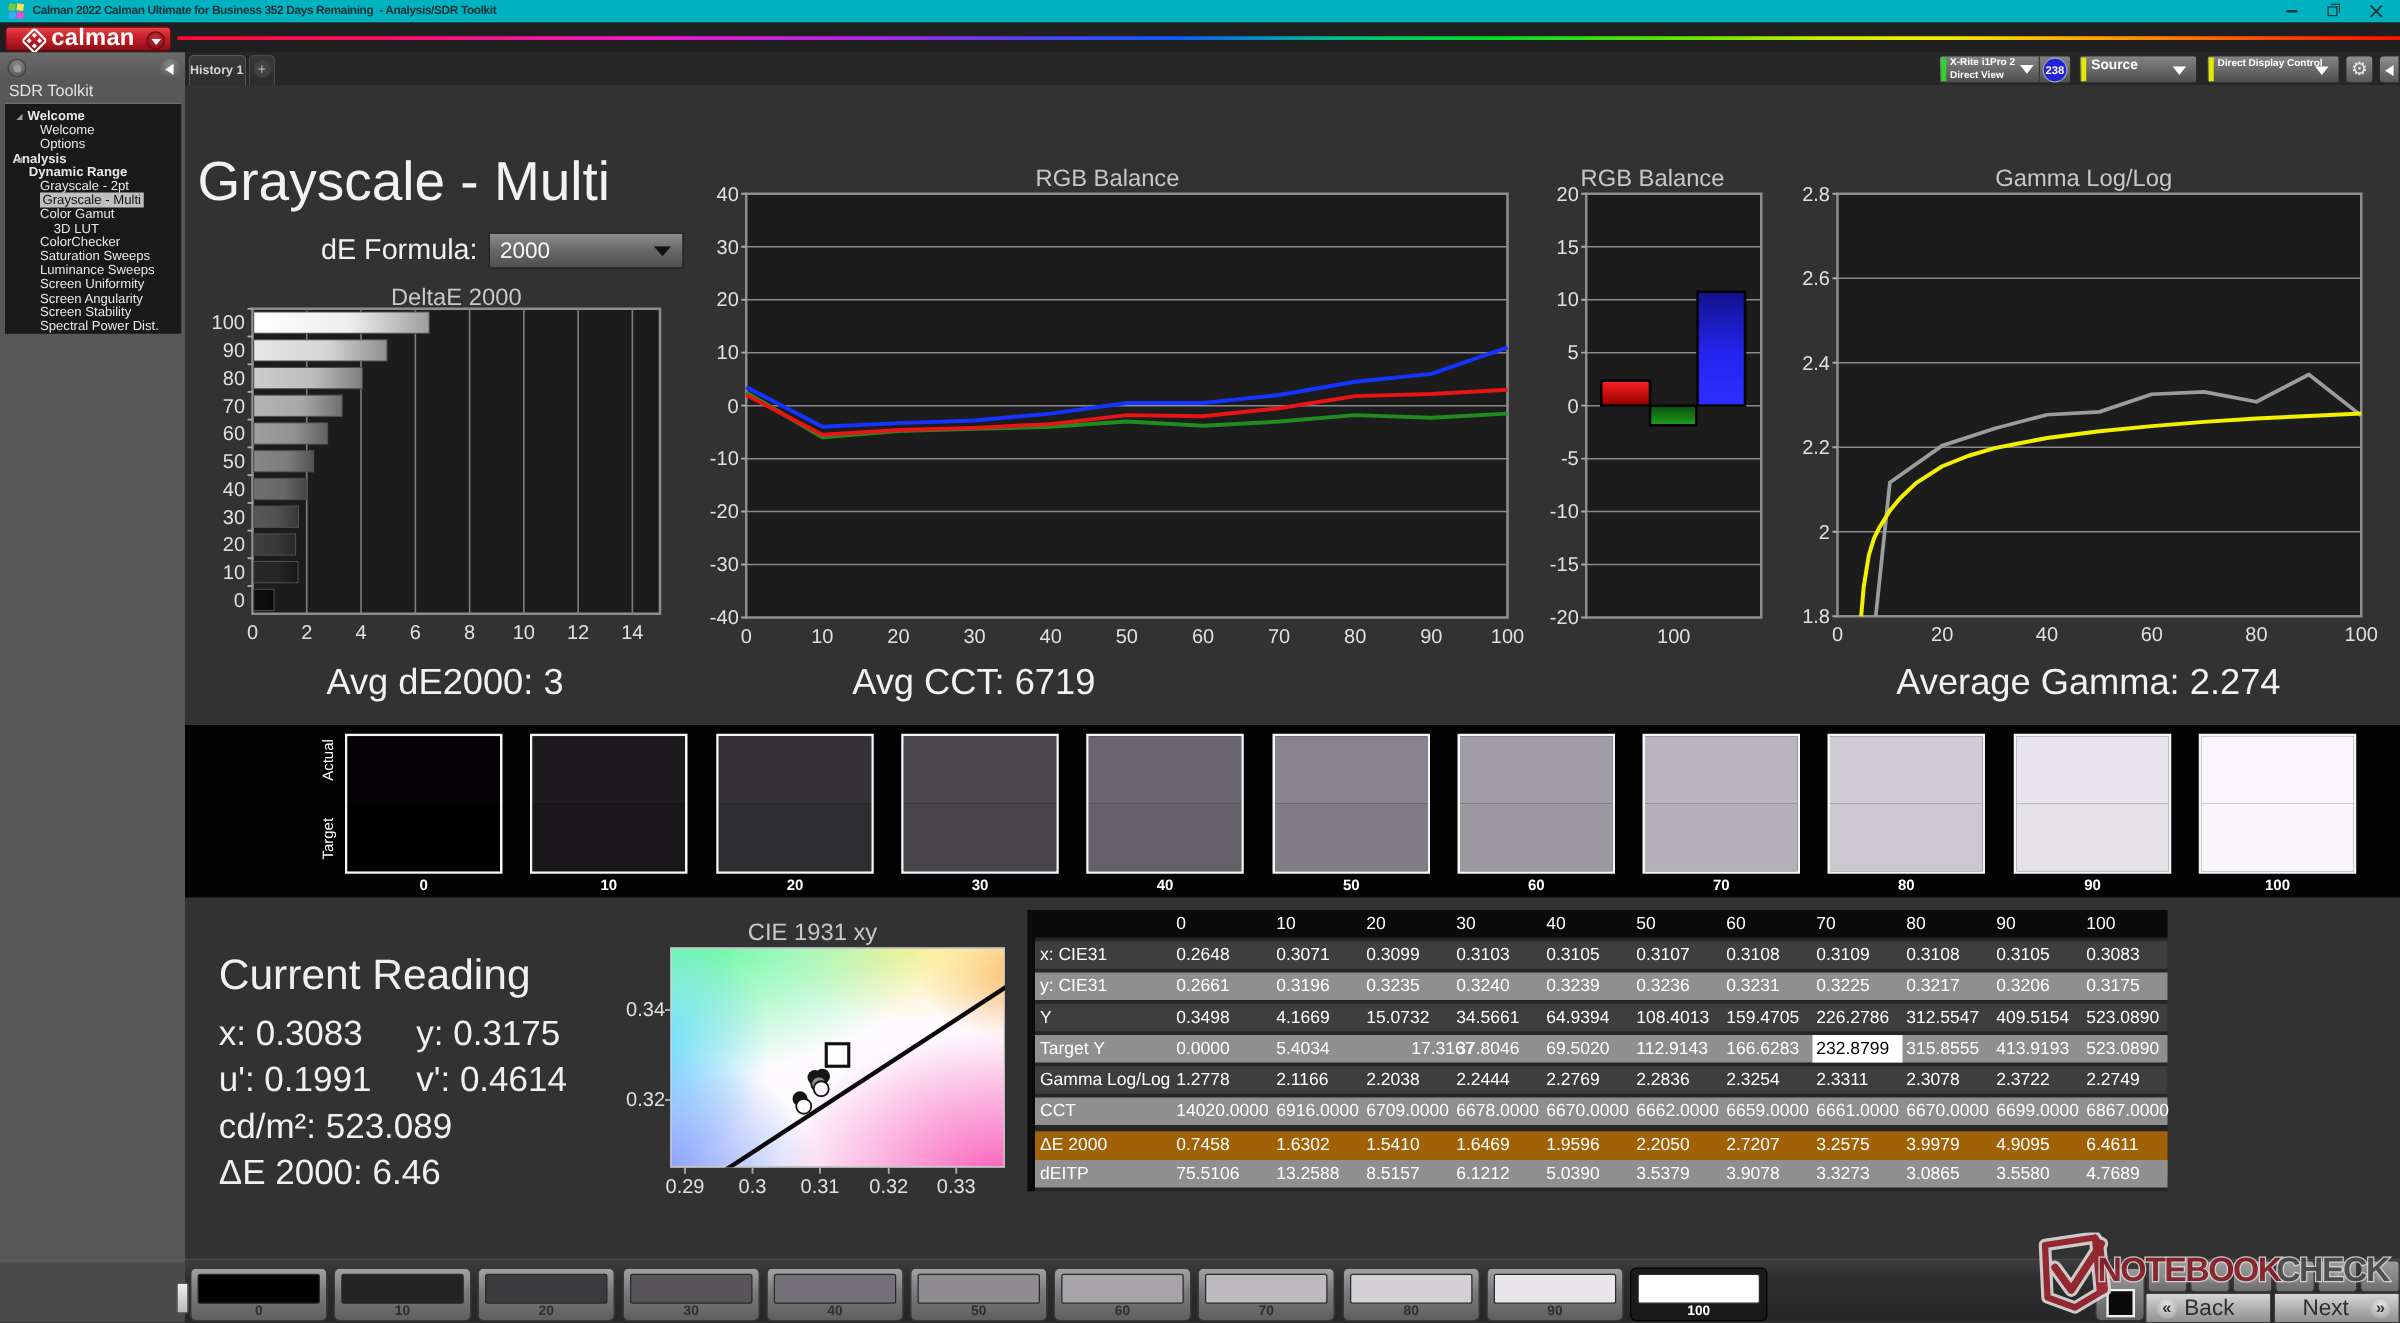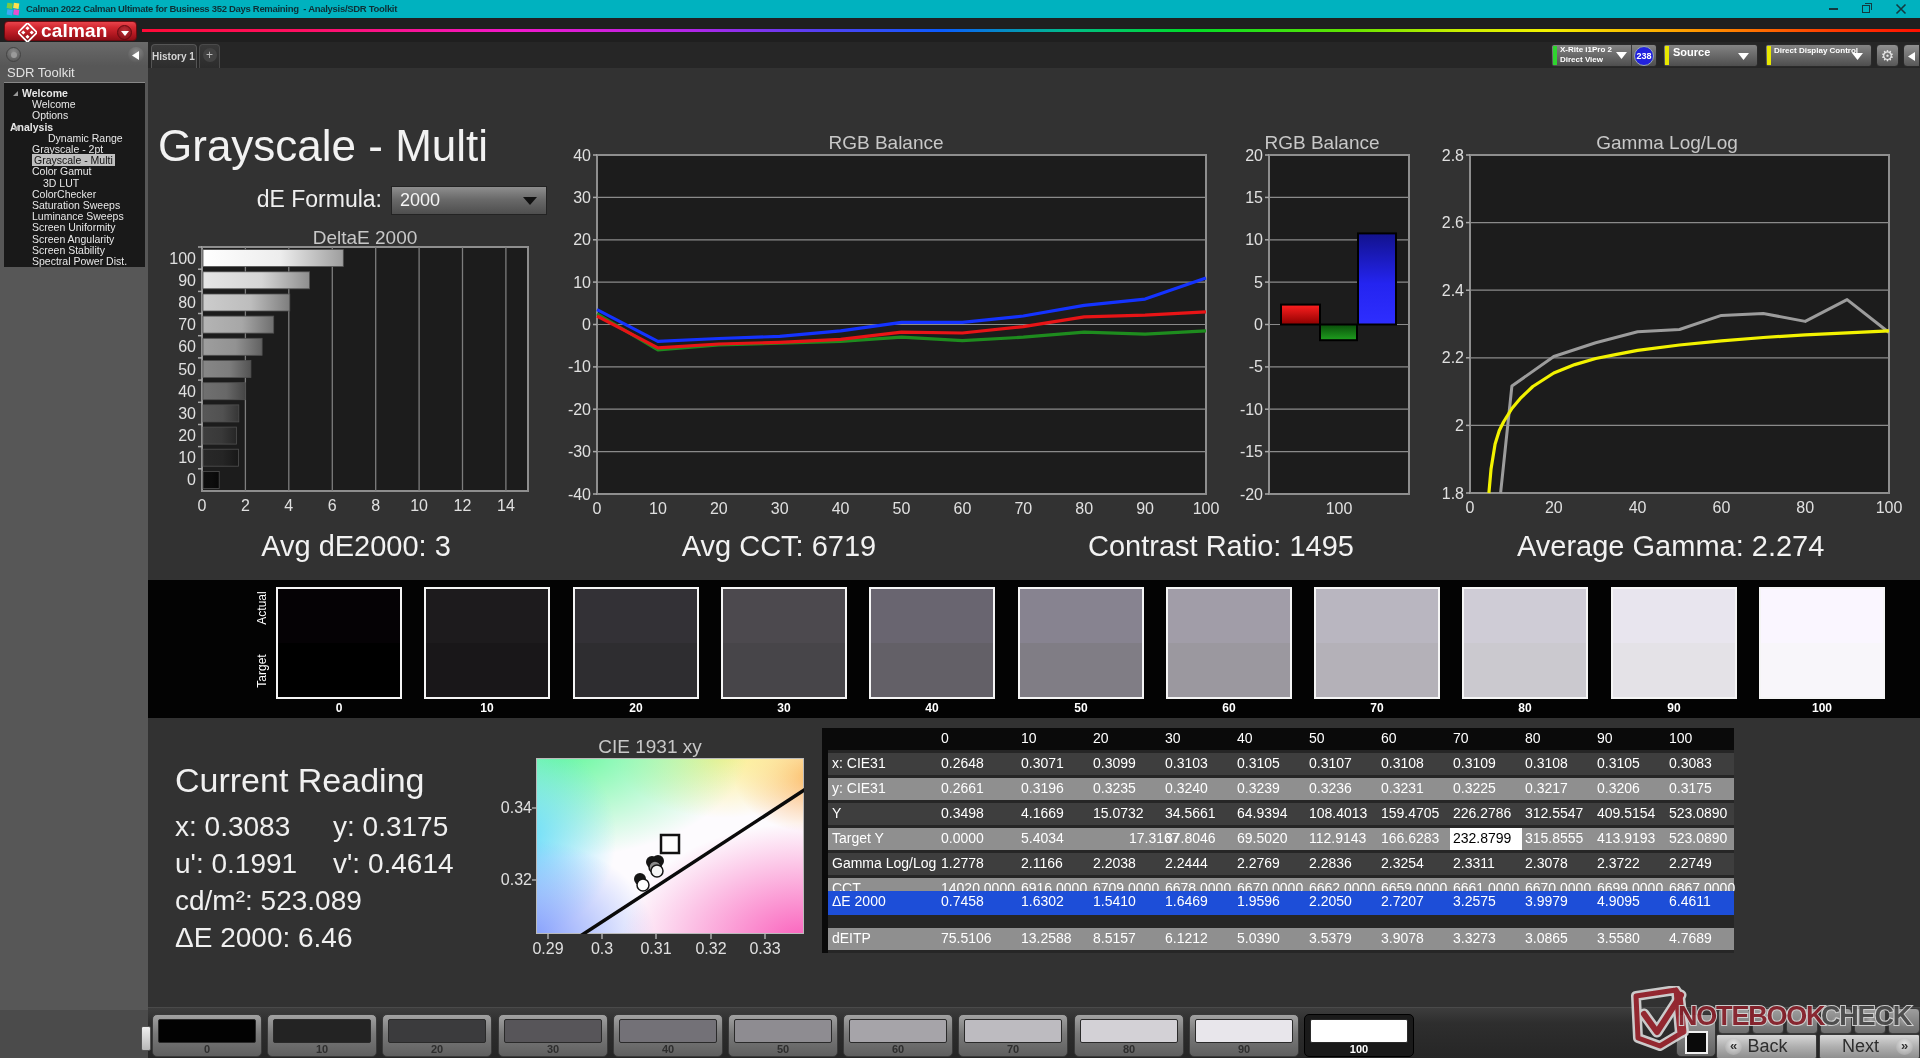--- a/index.html
+++ b/index.html
@@ -93,21 +93,21 @@
           <path d="M7,0 L7,9 L0,4.5 Z" fill="#fff"></path>
         </svg>
   </div>
   <div class="abs" style="left:7px;top:23px;font-size:13px;color:#e2e2e2;">SDR Toolkit</div>
   <div class="abs" style="left:4px;top:40px;width:141px;height:185px;background:#191919;border-top:1px solid #888;">
     <div style="position:absolute;left:0;top:5px;width:141px;font-size:10.5px;color:#e8e8e8;line-height:11.2px;">
           <div style="padding-left:18px;font-weight:700;position:relative;"><span style="position:absolute;left:9px;top:3px;width:0;height:0;border-left:5px solid transparent;border-bottom:5px solid #999;"></span>Welcome</div>
           <div style="padding-left:28px;">Welcome</div>
           <div style="padding-left:28px;">Options</div>
           <div style="padding-left:6px;font-weight:700;position:relative;"><span style="position:absolute;left:9px;top:3px;width:0;height:0;border-left:5px solid transparent;border-bottom:5px solid #999;"></span>Analysis</div>
-          <div style="padding-left:44px;">Dynamic Range</div>
+          <div style="padding-left:19px;font-weight:bold;">Dynamic Range</div>
           <div style="padding-left:28px;">Grayscale - 2pt</div>
           <div style="padding-left:28px;"><span style="background:#bfbfbf;color:#101010;padding:0 2px;">Grayscale - Multi</span></div>
           <div style="padding-left:28px;">Color Gamut</div>
           <div style="padding-left:39px;">3D LUT</div>
           <div style="padding-left:28px;">ColorChecker</div>
           <div style="padding-left:28px;">Saturation Sweeps</div>
           <div style="padding-left:28px;">Luminance Sweeps</div>
           <div style="padding-left:28px;">Screen Uniformity</div>
           <div style="padding-left:28px;">Screen Angularity</div>
           <div style="padding-left:28px;">Screen Stability</div>
@@ -347,21 +347,20 @@
 <text x="118.8" y="383" text-anchor="middle" font-size="16" fill="#e0e0e0">20</text>
 <text x="202.6" y="383" text-anchor="middle" font-size="16" fill="#e0e0e0">40</text>
 <text x="286.4" y="383" text-anchor="middle" font-size="16" fill="#e0e0e0">60</text>
 <text x="370.2" y="383" text-anchor="middle" font-size="16" fill="#e0e0e0">80</text>
 <text x="454.0" y="383" text-anchor="middle" font-size="16" fill="#e0e0e0">100</text>
 <polyline points="65.6,363.0 76.9,256.0 118.8,226.5 160.7,212.8 202.6,201.8 244.5,199.5 286.4,185.4 328.3,183.5 370.2,191.4 412.1,169.6 454.0,202.5" fill="none" stroke="#9c9c9c" stroke-width="3" stroke-linejoin="round"></polyline>
 <polyline points="53.9,363.0 56.0,339.3 60.1,314.0 64.3,300.5 68.5,292.0 76.9,278.5 85.3,268.4 97.8,256.5 118.8,243.0 139.8,234.6 160.7,228.5 181.7,224.4 202.6,220.4 244.5,215.0 286.4,210.9 328.3,207.5 370.2,204.8 412.1,202.8 454.0,200.8" fill="none" stroke="#f2f200" stroke-width="3.2" stroke-linejoin="round"></polyline>
 </svg>
 <div class="abs stat" style="left:206px;top:530px;width:300px;">Avg dE2000: 3</div>
 <div class="abs stat" style="left:629px;top:530px;width:300px;">Avg CCT: 6719</div>
-<div class="abs stat" style="left:1071px;top:530px;width:300px;">Contrast Ratio: 1495</div>
 <div class="abs stat" style="left:1517px;top:530px;width:300px;">Average Gamma: 2.274</div>
 <div class="abs" style="left:148px;top:580px;width:1772px;height:138px;background:#030303;">
 <div class="abs" style="left:86px;top:21px;width:56px;height:14px;transform:rotate(-90deg);font-size:12px;color:#fff;text-align:center;line-height:14px;">Actual</div>
 <div class="abs" style="left:86px;top:84px;width:56px;height:14px;transform:rotate(-90deg);font-size:12px;color:#fff;text-align:center;line-height:14px;">Target</div>
 <div class="abs" style="left:128px;top:7px;width:126px;height:112px;border:2px solid #f5f5f5;">
 <div class="abs" style="left:0;top:0;width:122px;height:54px;background:#050205;"></div>
 <div class="abs" style="left:0;top:54px;width:122px;height:54px;background:#000000;"></div>
 </div>
 <div class="abs" style="left:128px;top:121px;width:126px;text-align:center;font-size:12px;font-weight:700;color:#fff;">0</div>
 <div class="abs" style="left:276px;top:7px;width:126px;height:112px;border:2px solid #f5f5f5;">
@@ -557,21 +556,21 @@
 <div class="abs" style="left:265px;top:2px;white-space:nowrap;">6709.0000</div>
 <div class="abs" style="left:337px;top:2px;white-space:nowrap;">6678.0000</div>
 <div class="abs" style="left:409px;top:2px;white-space:nowrap;">6670.0000</div>
 <div class="abs" style="left:481px;top:2px;white-space:nowrap;">6662.0000</div>
 <div class="abs" style="left:553px;top:2px;white-space:nowrap;">6659.0000</div>
 <div class="abs" style="left:625px;top:2px;white-space:nowrap;">6661.0000</div>
 <div class="abs" style="left:697px;top:2px;white-space:nowrap;">6670.0000</div>
 <div class="abs" style="left:769px;top:2px;white-space:nowrap;">6699.0000</div>
 <div class="abs" style="left:841px;top:2px;white-space:nowrap;">6867.0000</div>
 </div>
-<div class="abs" style="left:6px;top:163px;width:906px;height:24px;background:#1d4ed8;color:#fff;">
+<div class="abs" style="left:6px;top:177px;width:906px;height:36px;background:#a16207;color:#fff;">
 <div class="abs" style="left:4px;top:2px;white-space:nowrap;">ΔE 2000</div>
 <div class="abs" style="left:113px;top:2px;white-space:nowrap;">0.7458</div>
 <div class="abs" style="left:193px;top:2px;white-space:nowrap;">1.6302</div>
 <div class="abs" style="left:265px;top:2px;white-space:nowrap;">1.5410</div>
 <div class="abs" style="left:337px;top:2px;white-space:nowrap;">1.6469</div>
 <div class="abs" style="left:409px;top:2px;white-space:nowrap;">1.9596</div>
 <div class="abs" style="left:481px;top:2px;white-space:nowrap;">2.2050</div>
 <div class="abs" style="left:553px;top:2px;white-space:nowrap;">2.7207</div>
 <div class="abs" style="left:625px;top:2px;white-space:nowrap;">3.2575</div>
 <div class="abs" style="left:697px;top:2px;white-space:nowrap;">3.9979</div>

